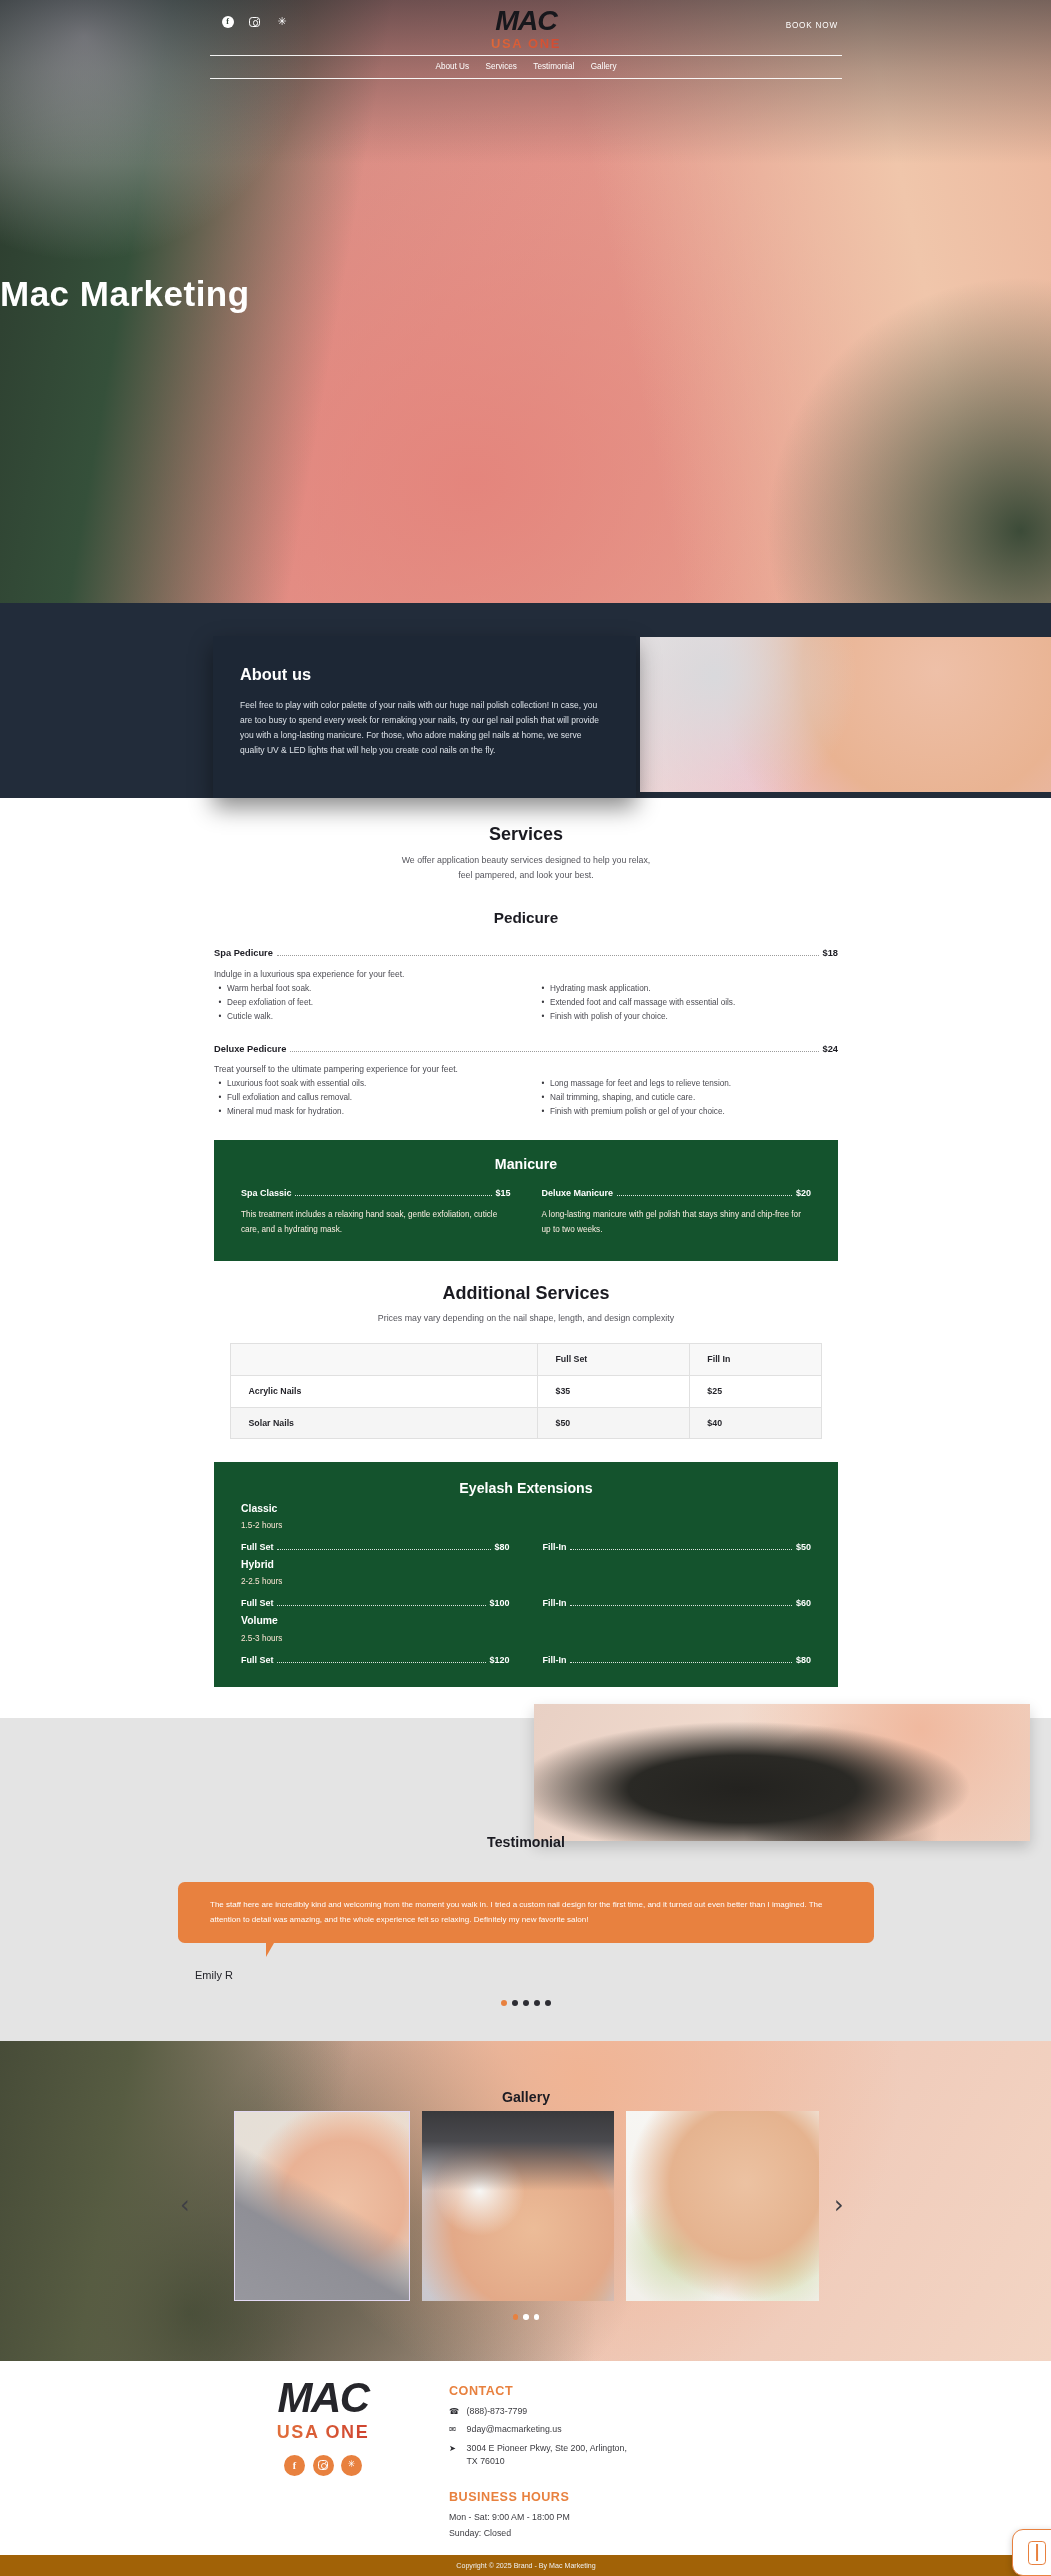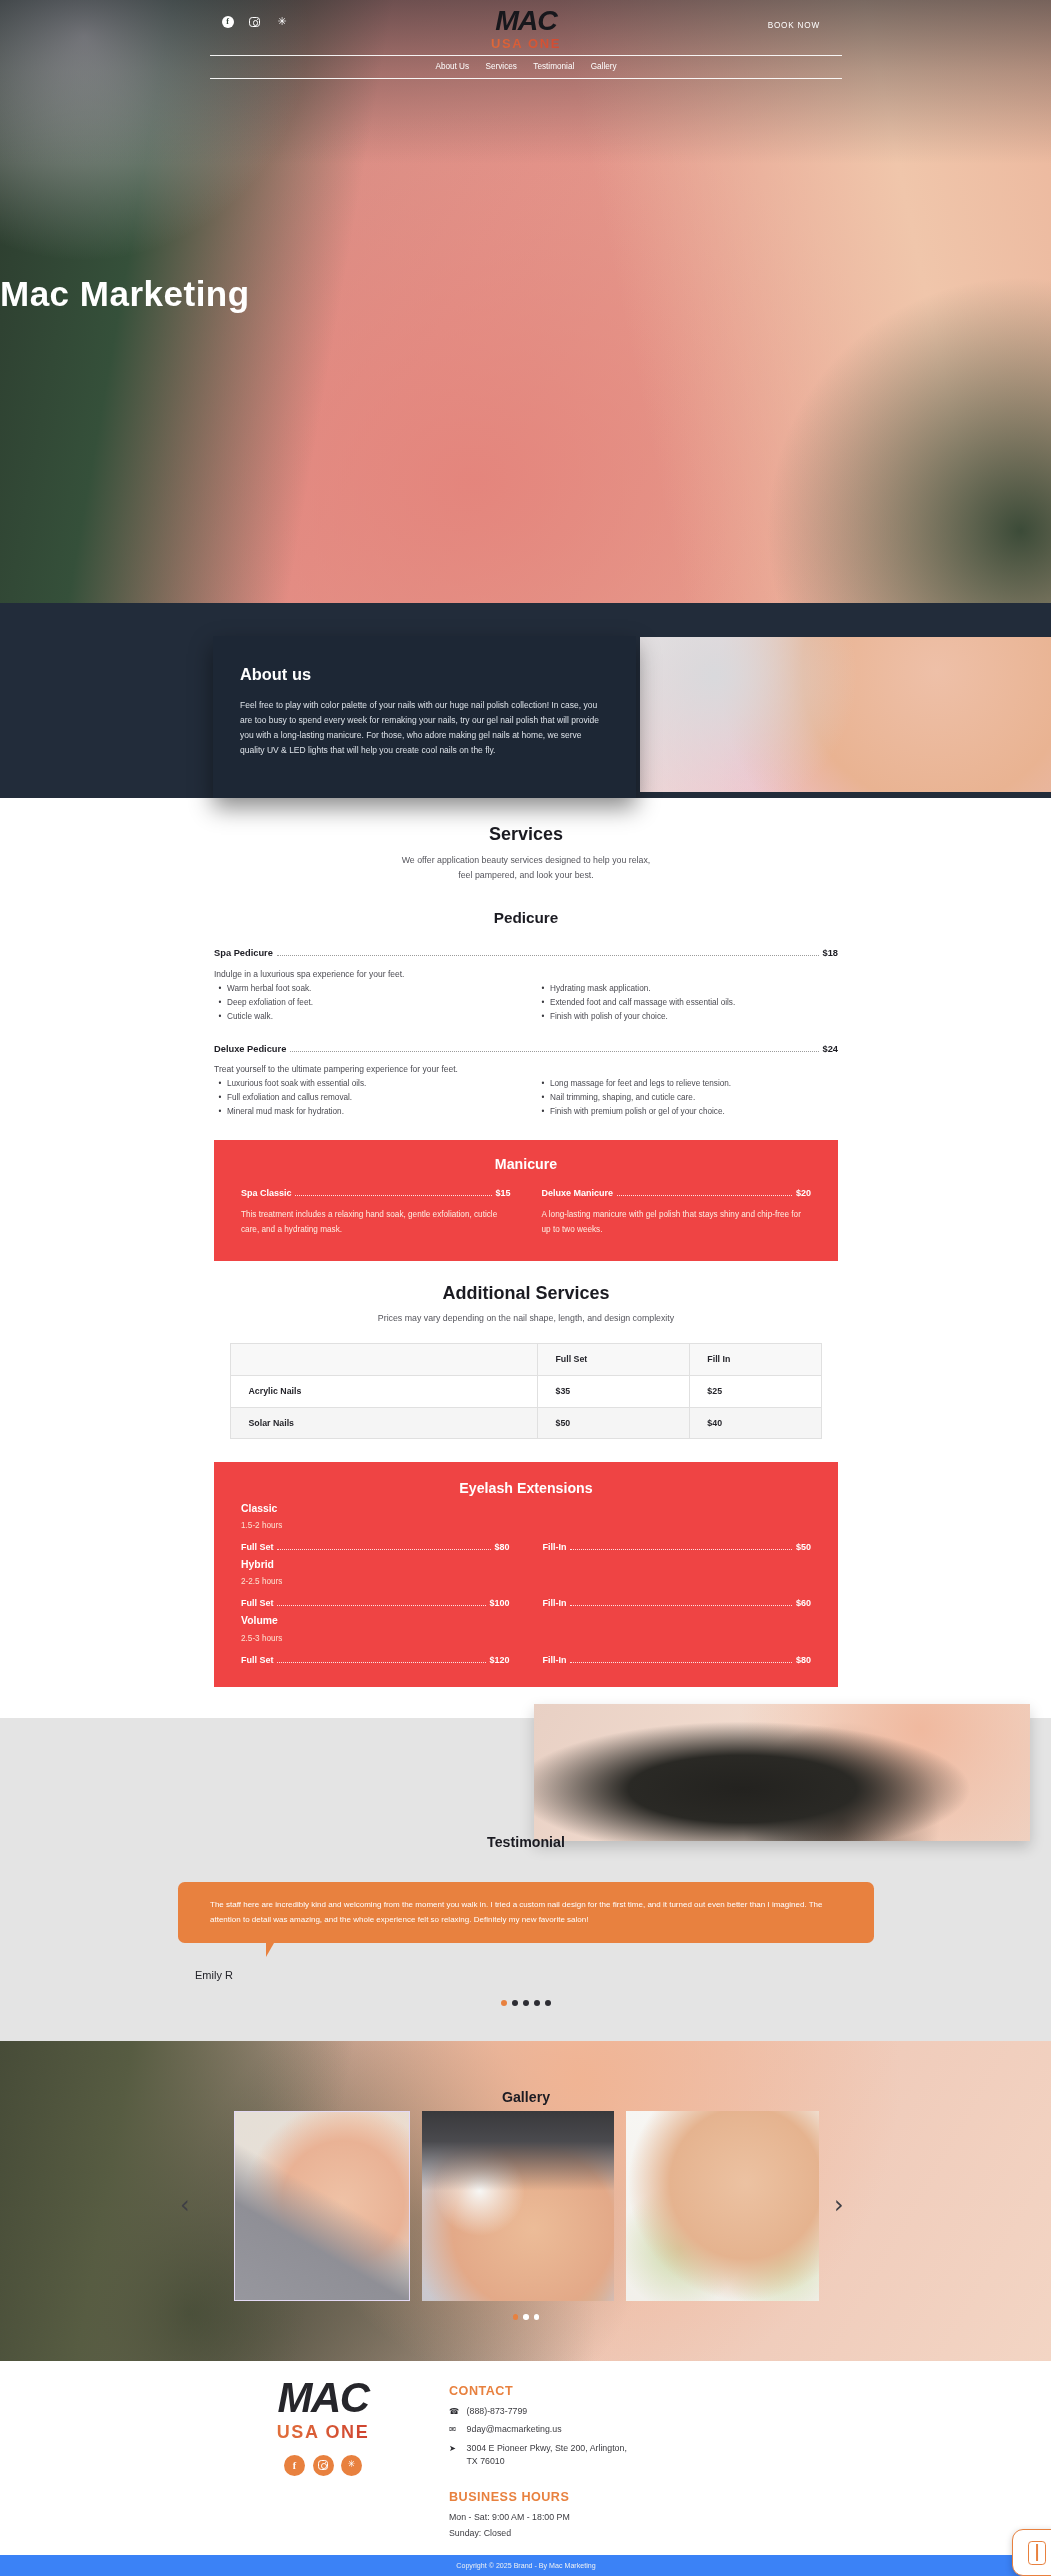--- a/index.html
+++ b/index.html
@@ -33,21 +33,21 @@
   .yelp-glyph { font-size:11px; color:#fff; line-height:1; }
 
   .logo-center { position:absolute; left:50%; top:5.5px; transform:translateX(-50%); text-align:center; width:186px; }
   .logo-mac { position:relative; display:inline-block; font-size:28.5px; font-weight:900; font-style:italic;
               letter-spacing:-1.1px; color:#17171c; line-height:1; }
   .logo-mac .swoosh { position:absolute; left:-6%; top:56%; width:112%; height:12%;
               background:linear-gradient(90deg,#e86a2e,#c21f1f); transform:rotate(-14deg); border-radius:50%; z-index:-1; }
   .logo-usaone { margin-top:2.2px; font-size:13px; font-weight:800; letter-spacing:1.6px;
               background:linear-gradient(90deg,#e8813f,#c8312b);
               -webkit-background-clip:text; background-clip:text; color:transparent; }
-  .booknow { position:absolute; right:232px; top:21px; color:#ffffff; font-size:8.2px; letter-spacing:0.8px; cursor:pointer; }
+  .booknow { position:absolute; right:214px; top:21px; color:#ffffff; font-size:8.2px; letter-spacing:0.8px; cursor:pointer; }
 
   .nav-band { position:absolute; left:210px; right:210px; top:55px; }
   .nav-line { height:0; border-top:0.8px solid rgba(255,255,255,.92); }
   .nav-items { display:flex; justify-content:center; gap:16.4px; padding:6px 0 6.6px; }
   .nav-item { color:#ffffff; font-size:8.2px; cursor:pointer; }
 
   .hero-title { position:absolute; left:0; right:0; top:274px; 
                 color:#ffffff; font-size:35px; font-weight:800; letter-spacing:0.5px; }
 
   
@@ -74,21 +74,21 @@
 
   .menu-row { display:flex; align-items:baseline; font-size:9.3px; font-weight:800; color:#1d1d24; }
   .menu-leader { flex:1; border-bottom:1.1px dotted #9b9b9b; margin:0 3.8px 2.2px; }
   .menu-desc { margin-top:10px; font-size:8.5px; color:#4b4b52; }
   .bullet-cols { display:flex; gap:22px; margin-top:3px; }
   .bullet-col { flex:1; }
   .bullet-col ul { list-style:none; }
   .bullet-col li { position:relative; padding-left:13px; font-size:8.2px; color:#4b4b52; line-height:1.72; }
   .bullet-col li::before { content:"•"; position:absolute; left:4.4px; color:#3a3a40; }
 
-  .orange-panel { width:624px; margin:20px auto 0; background:#ef4444; color:#ffffff; }
+  .orange-panel { width:624px; margin:20px auto 0; background:#14532d; color:#ffffff; }
   .manicure-panel { padding:16.4px 27px 23px; }
   .panel-title { text-align:center; font-size:14.2px; font-weight:800; }
   .mani-cols { display:flex; gap:31px; margin-top:16.4px; }
   .mani-col { flex:1; }
   .menu-row.white { color:#ffffff; font-size:9px; }
   .menu-row.white .menu-leader { border-bottom:1.1px dotted rgba(255,255,255,.85); }
   .mani-desc { margin-top:8.8px; font-size:8.2px; line-height:1.85; color:#fdeee2; }
 
   .addl-head { margin-top:22px; }
   .price-table { width:592px; margin:16.4px auto 0; border-collapse:collapse; font-size:8.8px; color:#26262c; }
@@ -186,21 +186,21 @@
   .f-social-btn .ig-box { border-color:#fff; }
   .f-contact { position:absolute; left:449px; top:23px; }
   .f-head { color:#e8813f; font-size:12.6px; font-weight:800; letter-spacing:0.5px; }
   .f-item { display:flex; gap:6.6px; margin-top:8.2px; font-size:8.8px; color:#3b3b40; align-items:baseline; }
   .f-item .ficon { width:11px; color:#2b2b30; font-size:8.2px; flex:none; }
   .f-addr2 { margin-left:17.5px; margin-top:3.3px; font-size:8.8px; color:#3b3b40; }
   .f-hours { position:absolute; left:449px; top:129px; }
   .f-hline { margin-top:8.2px; font-size:8.8px; color:#3b3b40; }
   .f-hline + .f-hline { margin-top:5.5px; }
 
-  .bottombar { height:21.4px; background:#3b82f6; display:flex; align-items:center; justify-content:center; }
+  .bottombar { height:21.4px; background:#a16207; display:flex; align-items:center; justify-content:center; }
   .bottombar span { color:#eef0f2; font-size:7.1px; }
 
   
   .float-btn { position:absolute; left:1012px; top:2529px; width:50px; height:47px;
                background:#fff; border:1.6px solid #e8813f; border-radius:11px;
                display:flex; align-items:center; justify-content:center;
                box-shadow:0 2.2px 7.7px rgba(0,0,0,.2); cursor:pointer; z-index:50; }
   .float-inner { position:relative; width:18.6px; height:24px; border:1.9px solid #e8813f; border-radius:3.8px; }
   .float-inner::before { content:""; position:absolute; left:50%; top:2.2px; bottom:2.2px; width:1.9px; background:#e8813f; transform:translateX(-50%); }
 </style>

